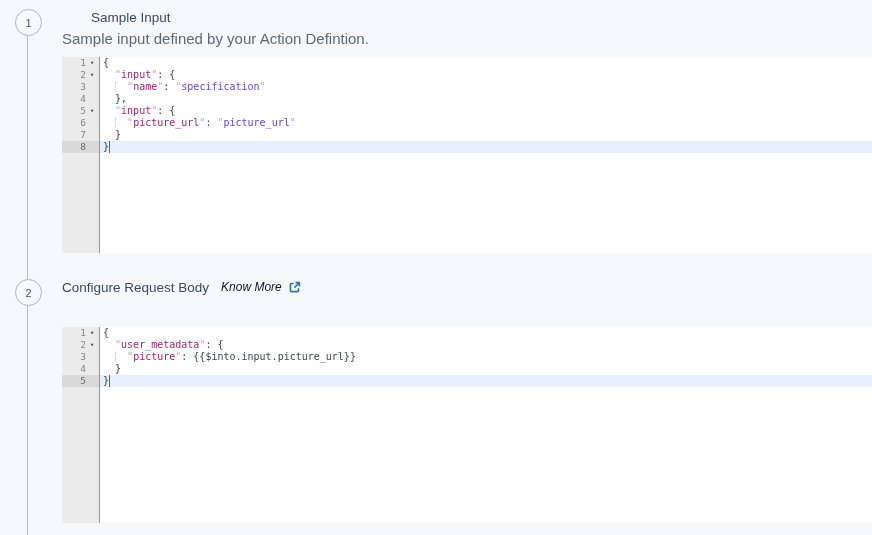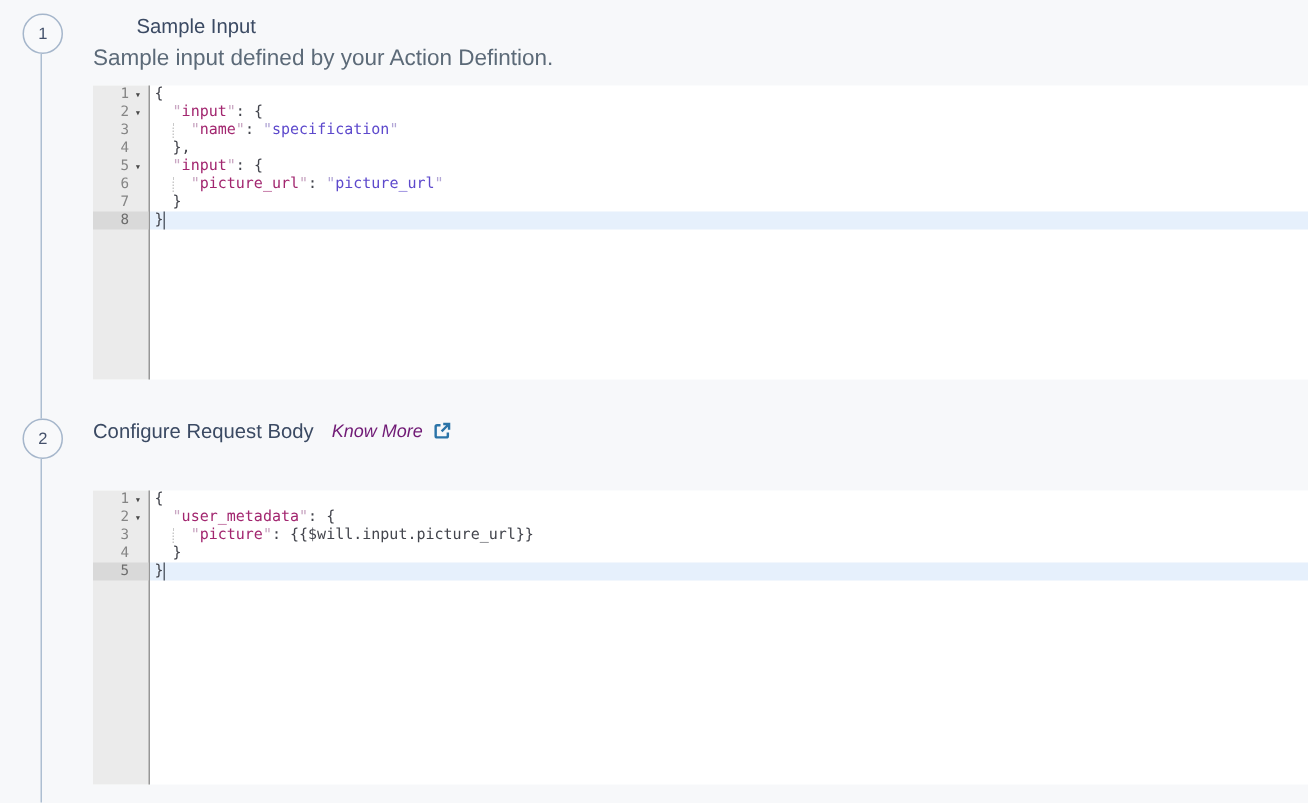--- a/index.html
+++ b/index.html
@@ -21,21 +21,21 @@
   #c1{left:15px;top:9px;}
   #c2{left:15px;top:279px;}
   .vline{position:absolute;left:27px;width:1px;background:#adbed1;z-index:1;}
   #l1{top:36px;height:243px;}
   #l2{top:306px;height:229px;}
 
   
   .title{font-size:13.5px;color:#3b4a63;}
   #t1{position:absolute;left:62px;top:10px;margin-left:29px;}
   #t2row{position:absolute;left:62px;top:280px;display:flex;}
-  .know-more{font-size:12px;font-style:italic;color:#701a75;margin-left:12px;cursor:pointer;text-decoration:none;}
+  .know-more{font-size:12px;font-style:italic;color:#0f172a;margin-left:12px;cursor:pointer;text-decoration:none;}
   .ext-icon{margin-left:6px;display:inline-flex;align-items:center;cursor:pointer;}
   .desc{position:absolute;left:62px;font-size:15px;color:#5c6a78;}
   #d1{top:30px;}
   #d2{top:301px;}
 
   
   .editor{
     position:absolute;left:62px;right:0;height:196px;background:#ffffff;
     font-family:"DejaVu Sans Mono", monospace;font-size:10px;line-height:12px;
   }
@@ -154,19 +154,19 @@
           <span class="fold"></span>
         </div>
         <div class="gutter-row active">
           <span class="ln">5</span>
           <span class="fold"></span>
         </div>
       </div>
     <div class="code">
         <div class="cline"><span class="tk-p">{</span></div>
         <div class="cline"><span class="tk-p">  </span><span class="tk-qk">"</span><span class="tk-k">user_metadata</span><span class="tk-qk">"</span><span class="tk-p">: {</span></div>
-        <div class="cline"><span class="guide"></span><span class="tk-p">    </span><span class="tk-qk">"</span><span class="tk-k">picture</span><span class="tk-qk">"</span><span class="tk-p">: {{$will.input.picture_url}}</span></div>
+        <div class="cline"><span class="guide"></span><span class="tk-p">    </span><span class="tk-qk">"</span><span class="tk-k">picture</span><span class="tk-qk">"</span><span class="tk-p">: {{$into.input.picture_url}}</span></div>
         <div class="cline"><span class="tk-p">  }</span></div>
         <div class="cline active"><span class="tk-p">}</span><span class="cursor"></span></div>
       </div>
   </div>
 
 </div>
 
 </body></html>

